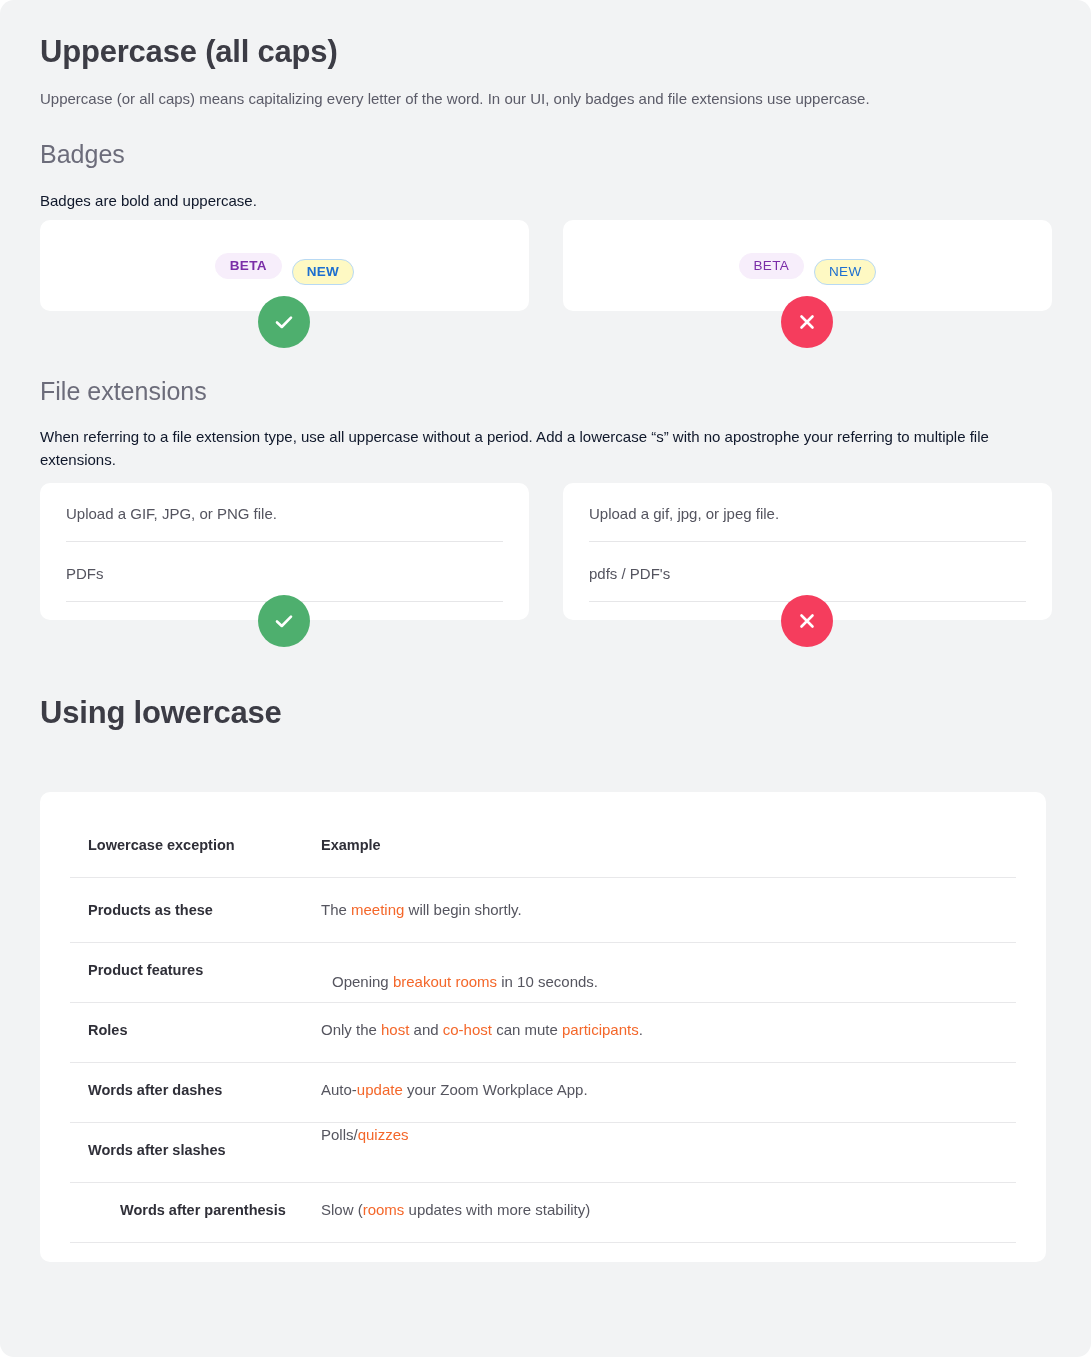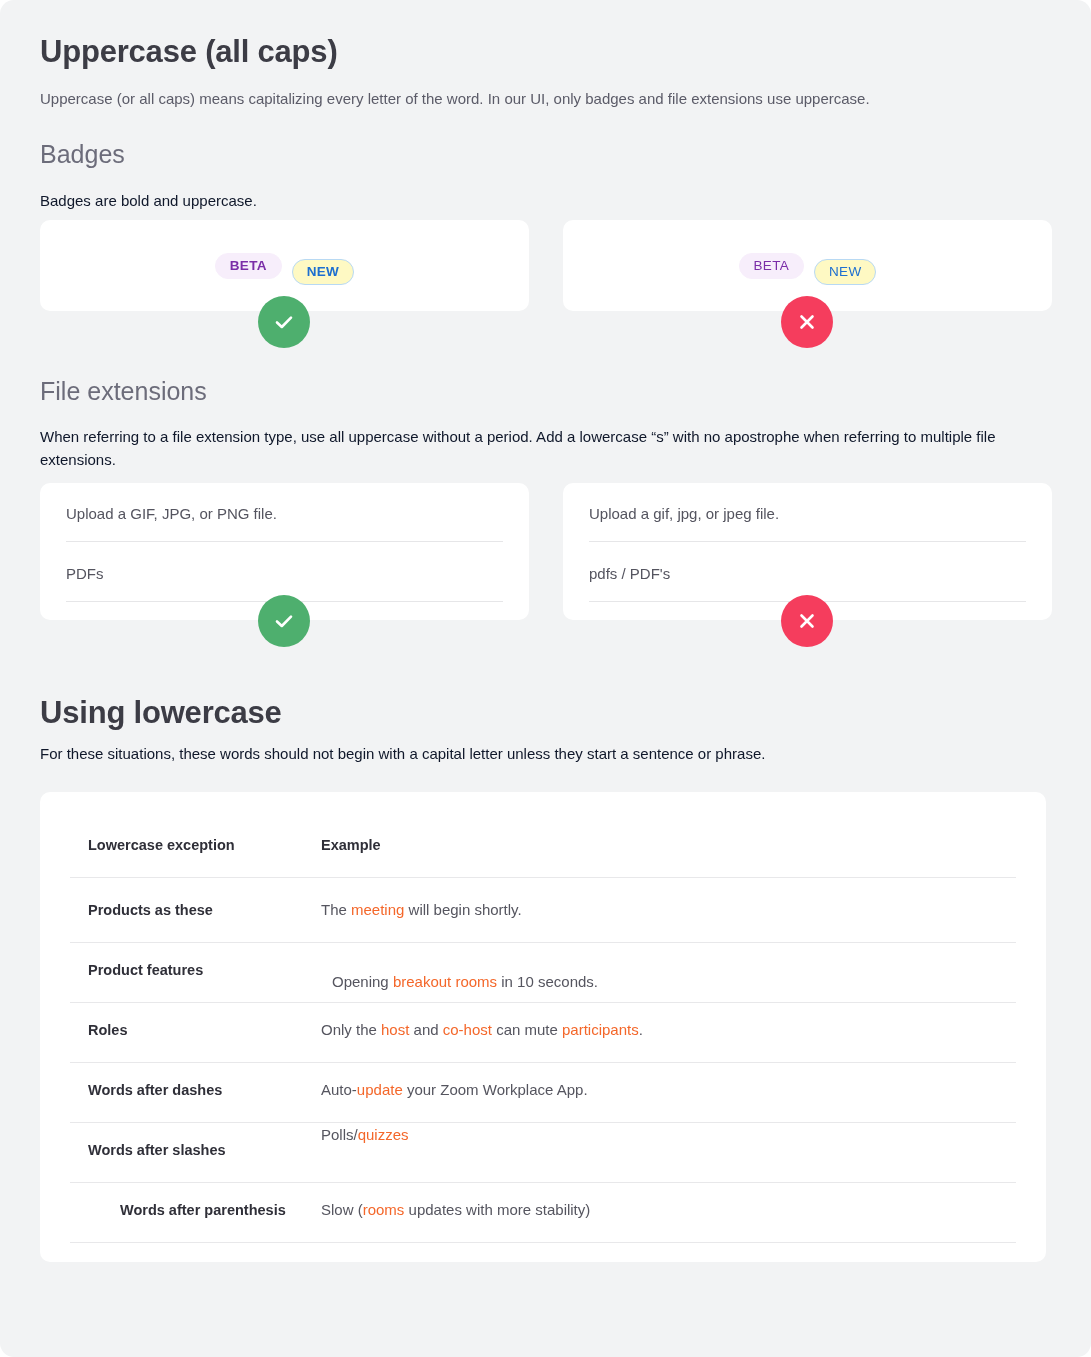--- a/index.html
+++ b/index.html
@@ -159,21 +159,21 @@
       <span class="pill pill-new reg">NEW</span>
     </div>
   </div>
   <div class="status bad" style="left:781px; top:296px;">
     <svg width="24" height="24" viewBox="0 0 24 24" aria-hidden="true">
       <path d="M6.5 6.5 L17.5 17.5 M17.5 6.5 L6.5 17.5" fill="none" stroke="#ffffff" stroke-width="2.6" stroke-linecap="round"></path>
     </svg>
   </div>
 
   <div class="h2" style="left:40px; top:377px;">File extensions</div>
-  <div class="sub" style="left:40px; top:425px; width:975px;">When referring to a file extension type, use all uppercase without a period. Add a lowercase “s” with no apostrophe when referring to multiple file extensions.</div>
+  <div class="sub" style="left:40px; top:425px; width:975px;">When referring to a file extension type, use all uppercase without a period. Add a lowercase “s” with no apostrophe your referring to multiple file extensions.</div>
 
   <div class="card" style="left:40px; top:483px; width:489px; height:137px;">
     <div class="fx-row" style="left:26px; top:22px;">Upload a GIF, JPG, or PNG file.</div>
     <div class="fx-divider" style="left:26px; top:58px; width:437px;"></div>
     <div class="fx-row" style="left:26px; top:82px;">PDFs</div>
     <div class="fx-divider" style="left:26px; top:118px; width:437px;"></div>
   </div>
   <div class="status ok" style="left:258px; top:595px;">
     <svg width="26" height="26" viewBox="0 0 26 26" aria-hidden="true">
       <path d="M6 13.5 L10.8 18 L20 8.6" fill="none" stroke="#ffffff" stroke-width="2.6" stroke-linecap="round" stroke-linejoin="round"></path>
@@ -186,21 +186,20 @@
     <div class="fx-row" style="left:26px; top:82px;">pdfs / PDF's</div>
     <div class="fx-divider" style="left:26px; top:118px; width:437px;"></div>
   </div>
   <div class="status bad" style="left:781px; top:595px;">
     <svg width="24" height="24" viewBox="0 0 24 24" aria-hidden="true">
       <path d="M6.5 6.5 L17.5 17.5 M17.5 6.5 L6.5 17.5" fill="none" stroke="#ffffff" stroke-width="2.6" stroke-linecap="round"></path>
     </svg>
   </div>
 
   <div class="h1" style="left:40px; top:695px;">Using lowercase</div>
-  <div class="sub" style="left:40px; top:742px; width:975px;">For these situations, these words should not begin with a capital letter unless they start a sentence or phrase.</div>
 
   <div class="card" style="left:40px; top:792px; width:1006px; height:470px;">
 
     <div class="tbl-head" style="left:48px; top:45px;">Lowercase exception</div>
     <div class="tbl-head" style="left:281px; top:45px;">Example</div>
     <div class="tbl-divider" style="left:30px; top:85px; width:946px;"></div>
 
     <div id="tbl-rows">
         <div class="tbl-cell-key" style="left: 48px; top: 110px;">Products as these</div>
         <div class="tbl-cell-ex" style="left: 281px; top: 109px;"><span>The </span><span class="hl">meeting</span><span> will begin shortly.</span></div>

